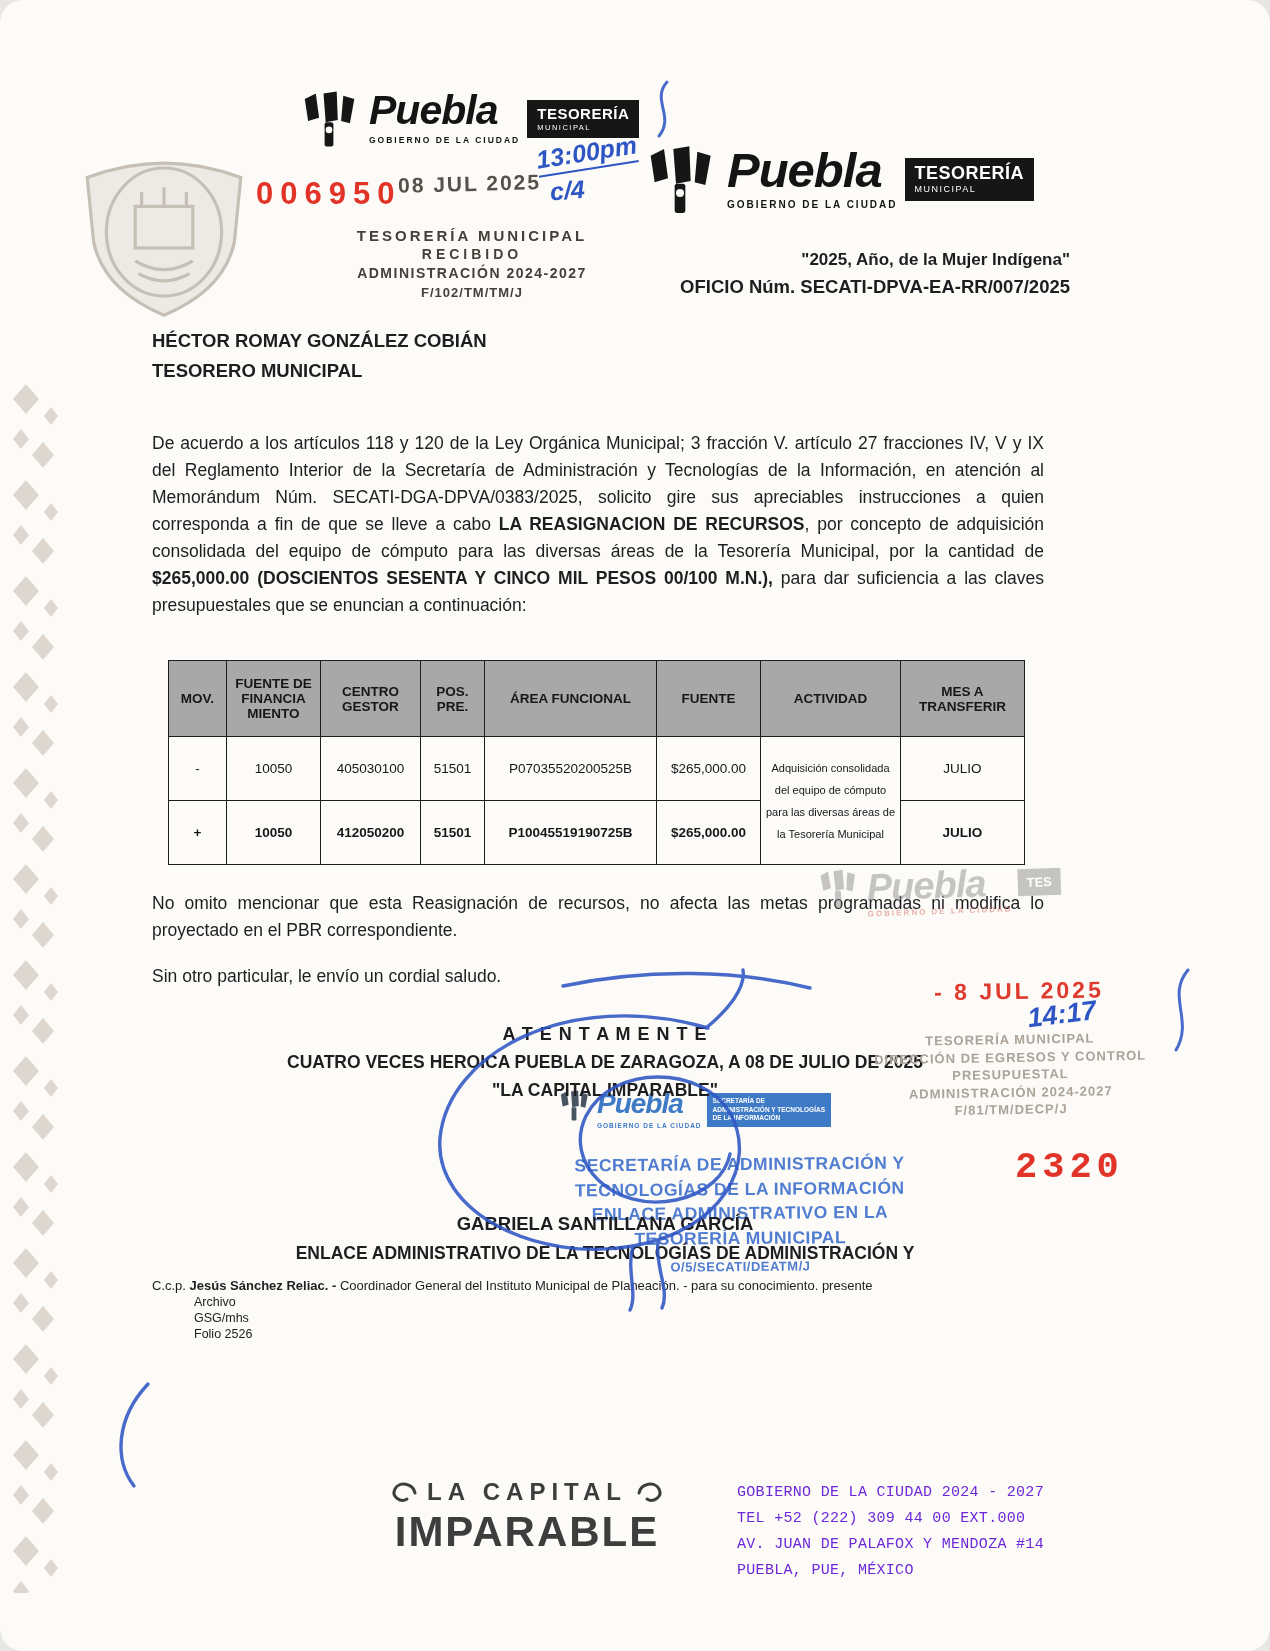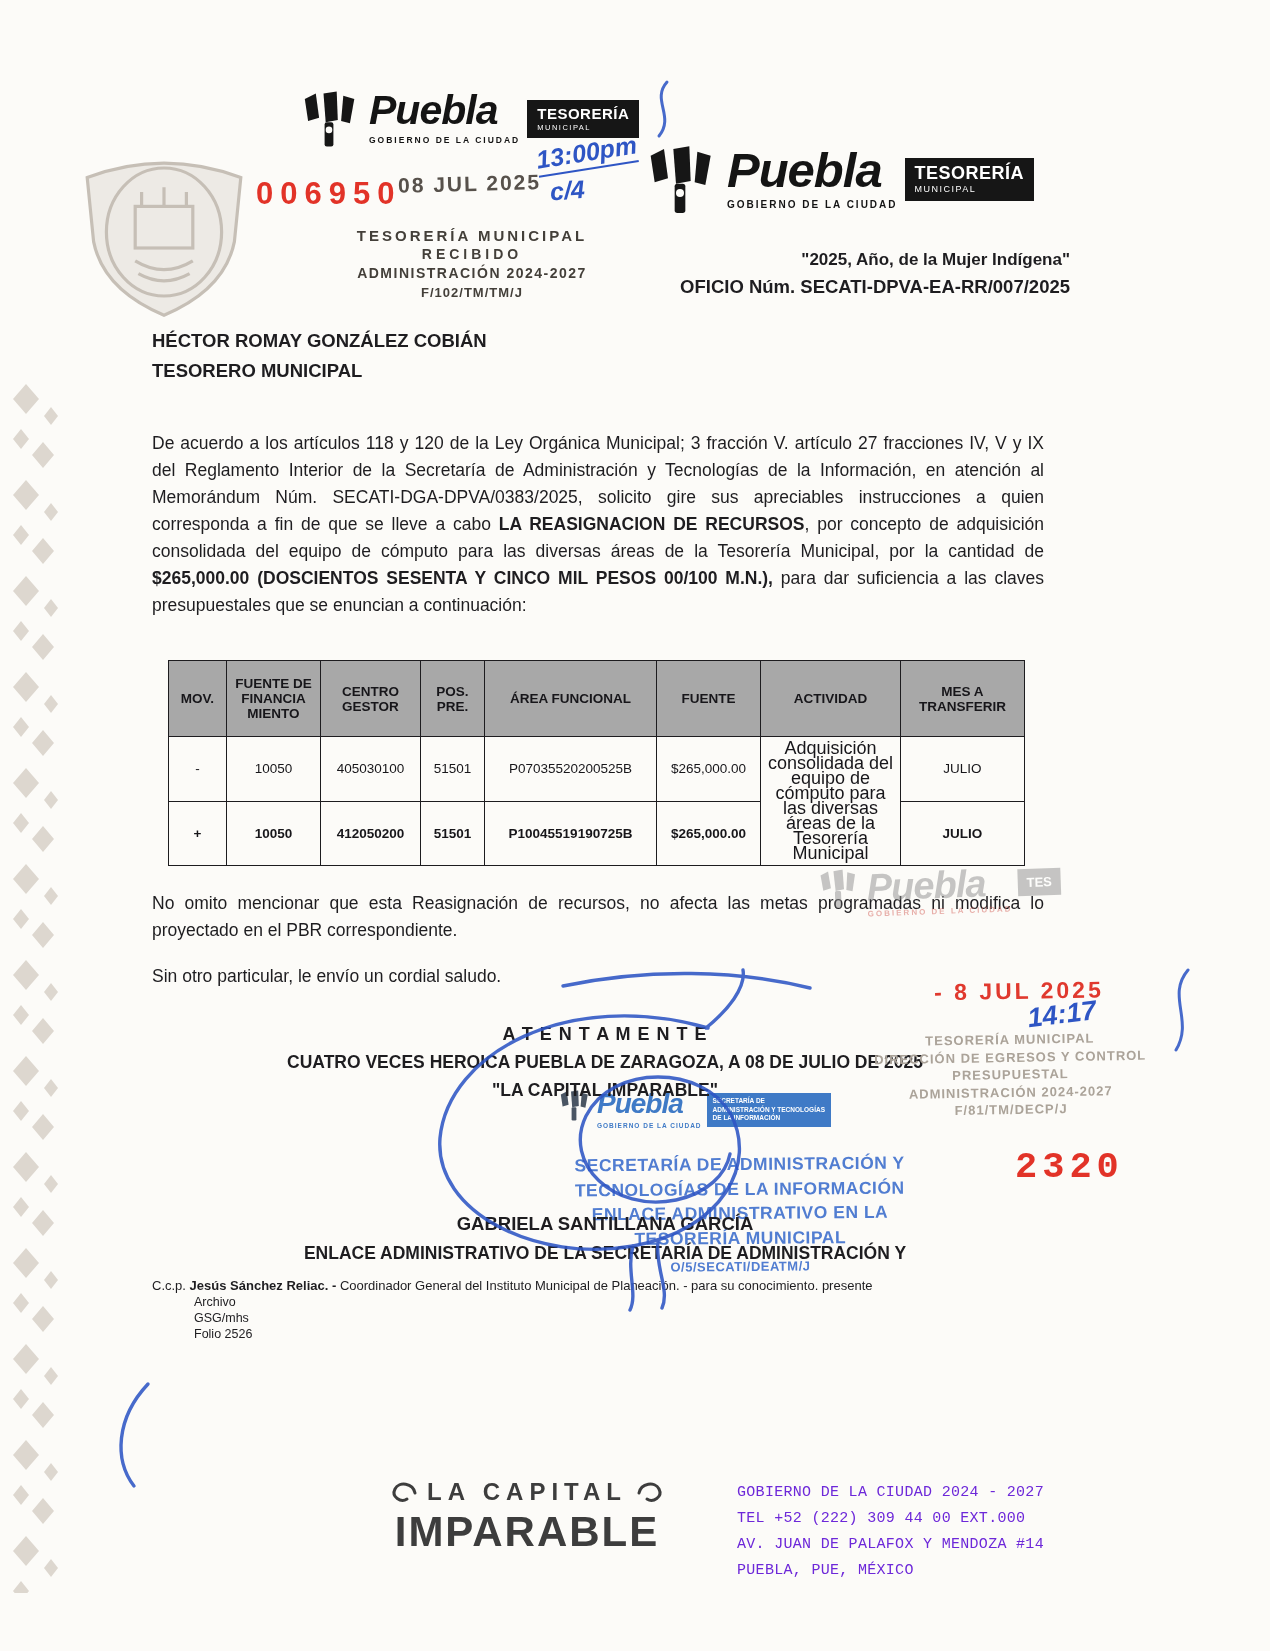--- a/index.html
+++ b/index.html
@@ -1,20 +1,21 @@
 <!DOCTYPE html>
 <html><head>
 <meta charset="utf-8">
 <style>
   * { margin:0; padding:0; box-sizing:border-box; }
   html,body { background:#e9e7e3; }
   .page {
     position:relative; width:1270px; height:1651px; margin:0 auto;
     background:#fcfbf8; overflow:hidden; color:#1e1d20;
     font-family:"Liberation Sans", sans-serif;
+    border-radius:23px;
   }
 
   
   .watermark { position:absolute; left:6px; top:378px; z-index:0; }
 
   
   .seal { position:absolute; left:66px; top:136px; width:196px; height:192px; z-index:0; }
 
   
   .logo { position:absolute; display:flex; align-items:flex-start; gap:7px; z-index:2; }
@@ -68,21 +69,21 @@
               line-height:27px; text-align:justify; z-index:2; }
   .body-par b { font-weight:bold; }
 
   .doc-table { position:absolute; left:168px; top:660px; width:856px; border-collapse:collapse;
                table-layout:fixed; font-size:13.5px; color:#17161a; z-index:2; background:#fcfbf8; }
   .doc-table th, .doc-table td { border:1.6px solid #1d1c1f; text-align:center; vertical-align:middle;
                padding:4px 3px; overflow:hidden; }
   .doc-table th { background:#a8a8a8; font-weight:bold; height:76px; }
   .doc-table td { height:64px; }
   .doc-table .bold-row td { font-weight:bold; }
-  .doc-table .activity { font-size:18px; line-height:15px; }
+  .doc-table .activity { font-size:11px; line-height:22px; }
 
   .par2 { position:absolute; left:152px; top:890px; width:892px; font-size:17.5px; line-height:27px;
           text-align:justify; z-index:2; }
   .par3 { position:absolute; left:152px; top:966px; font-size:17.5px; z-index:2; }
 
   
   .faded-stamp { position:absolute; left:815px; top:866px; display:flex; align-items:flex-start; gap:6px;
                  opacity:0.5; transform:rotate(-2deg); z-index:3; }
   .faded-stamp .logo-word { color:#8f8f8f; font-size:38px; }
   .faded-stamp .fbox { background:#8f8f8f; color:#fff; font-weight:bold; font-size:13px; padding:6px 9px; margin-top:6px; }
@@ -336,21 +337,21 @@
     <div class="bs-line">TECNOLOGÍAS DE LA INFORMACIÓN</div>
     <div class="bs-line">ENLACE ADMINISTRATIVO EN LA</div>
     <div class="bs-line">TESORERÍA MUNICIPAL</div>
     <div class="bs-code">O/5/SECATI/DEATM/J</div>
   </div>
 
   <div class="red-folio2">2320</div>
 
   <div class="signer">
     <div class="sname">GABRIELA SANTILLANA GARCÍA</div>
-    <div class="stitle">ENLACE ADMINISTRATIVO DE LA SECRETARÍA DE ADMINISTRACIÓN Y</div>
+    <div class="stitle">ENLACE ADMINISTRATIVO DE LA TECNOLOGÍAS DE ADMINISTRACIÓN Y</div>
   </div>
 
   <div class="cc">
     <div><span>C.c.p.</span> <b>Jesús Sánchez Reliac. -</b><span> Coordinador General del Instituto Municipal de Planeación. - para su conocimiento. presente</span></div>
     <div class="cc-sub">Archivo</div>
     <div class="cc-sub">GSG/mhs</div>
     <div class="cc-sub">Folio 2526</div>
   </div>
 
   <svg class="pen sig-svg" width="410" height="355" viewBox="0 0 410 355">

